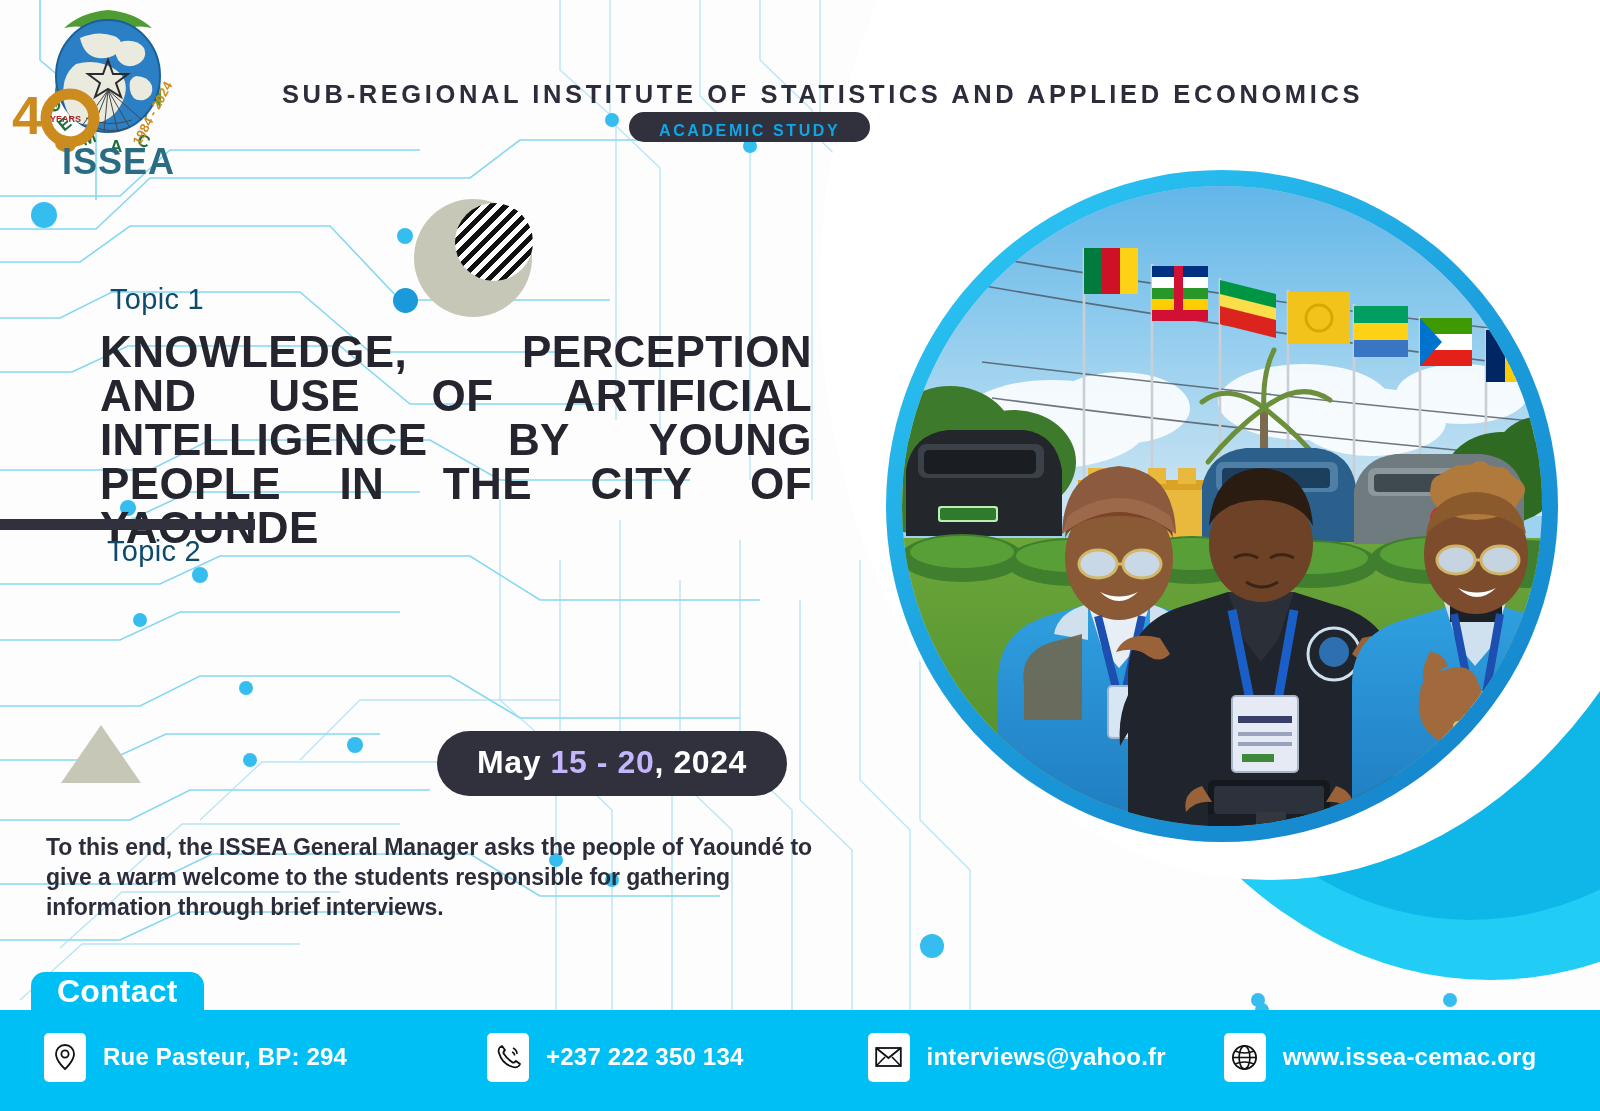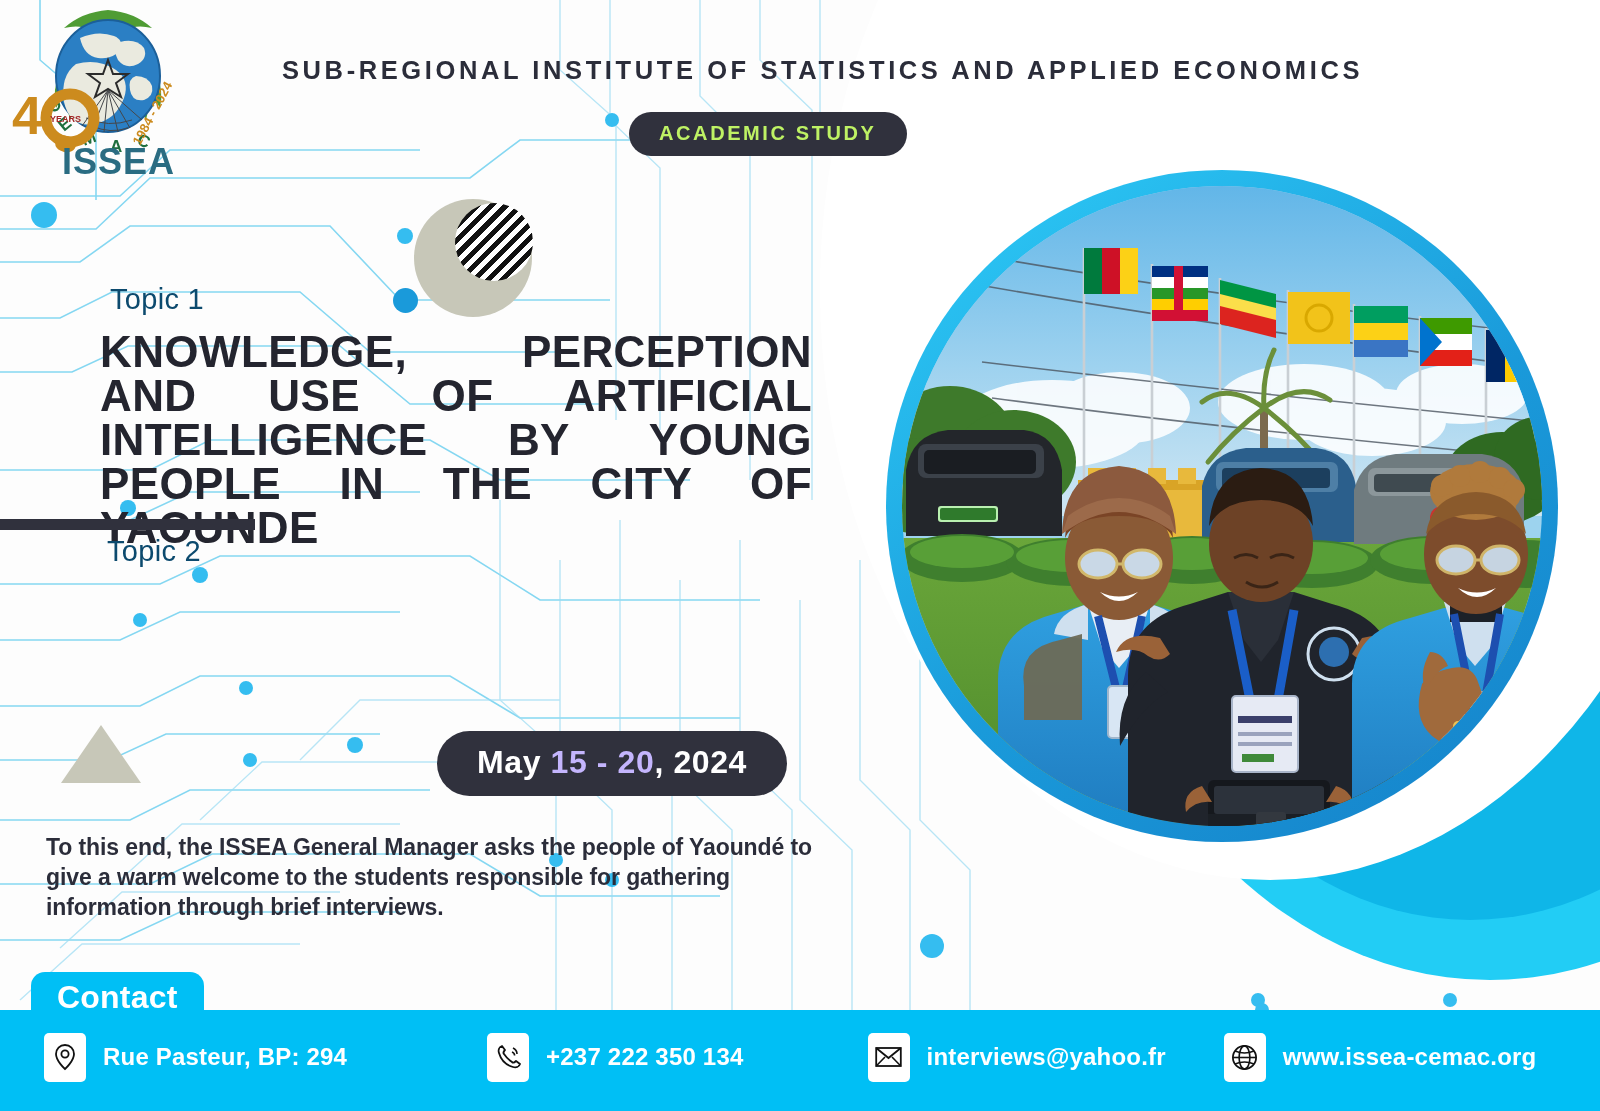--- a/index.html
+++ b/index.html
@@ -92,36 +92,36 @@
     border-radius:50%;
     overflow:hidden;
     position:relative;
     background:#9dd3ee;
   }
   .photo { position:absolute; inset:0; }
 
   
   .header-title {
     position:absolute; z-index:8;
-    left:282px; top:56px;
+    left:282px; top:80px;
     width:1090px;
     font-size:25.5px;
     font-weight:bold;
     letter-spacing:3.6px;
     color:#2b2d3a;
     white-space:nowrap;
   }
   .badge-study {
     position:absolute; z-index:8;
     left:629px; top:112px;
-    padding:10px 30px 11px;
+    padding:10px 30px 2px;
     background:#30313d;
     border-radius:26px;
-    color:#bef264;
-    font-size:20px;
+    color:#0ea5e9;
+    font-size:16px;
     font-weight:bold;
     letter-spacing:2.6px;
   }
 
   .topic-label {
     position:absolute; z-index:8;
     color:#0c4a6e;
     font-size:29px;
     font-weight:400;
     letter-spacing:.3px;
@@ -172,21 +172,21 @@
     font-size:23px;
     font-weight:bold;
     line-height:30px;
     letter-spacing:-.1px;
   }
 
   
   .contact-tab {
     position:absolute; z-index:9;
     left:31px; top:972px;
-    padding:7px 26px 8px;
+    padding:1px 26px 8px;
     background:#00bff5;
     border-radius:14px 14px 0 0;
     color:#ffffff;
     font-size:32px;
     font-weight:bold;
     letter-spacing:.2px;
   }
   .footer-bar {
     position:absolute; z-index:9;
     left:0; bottom:0;

